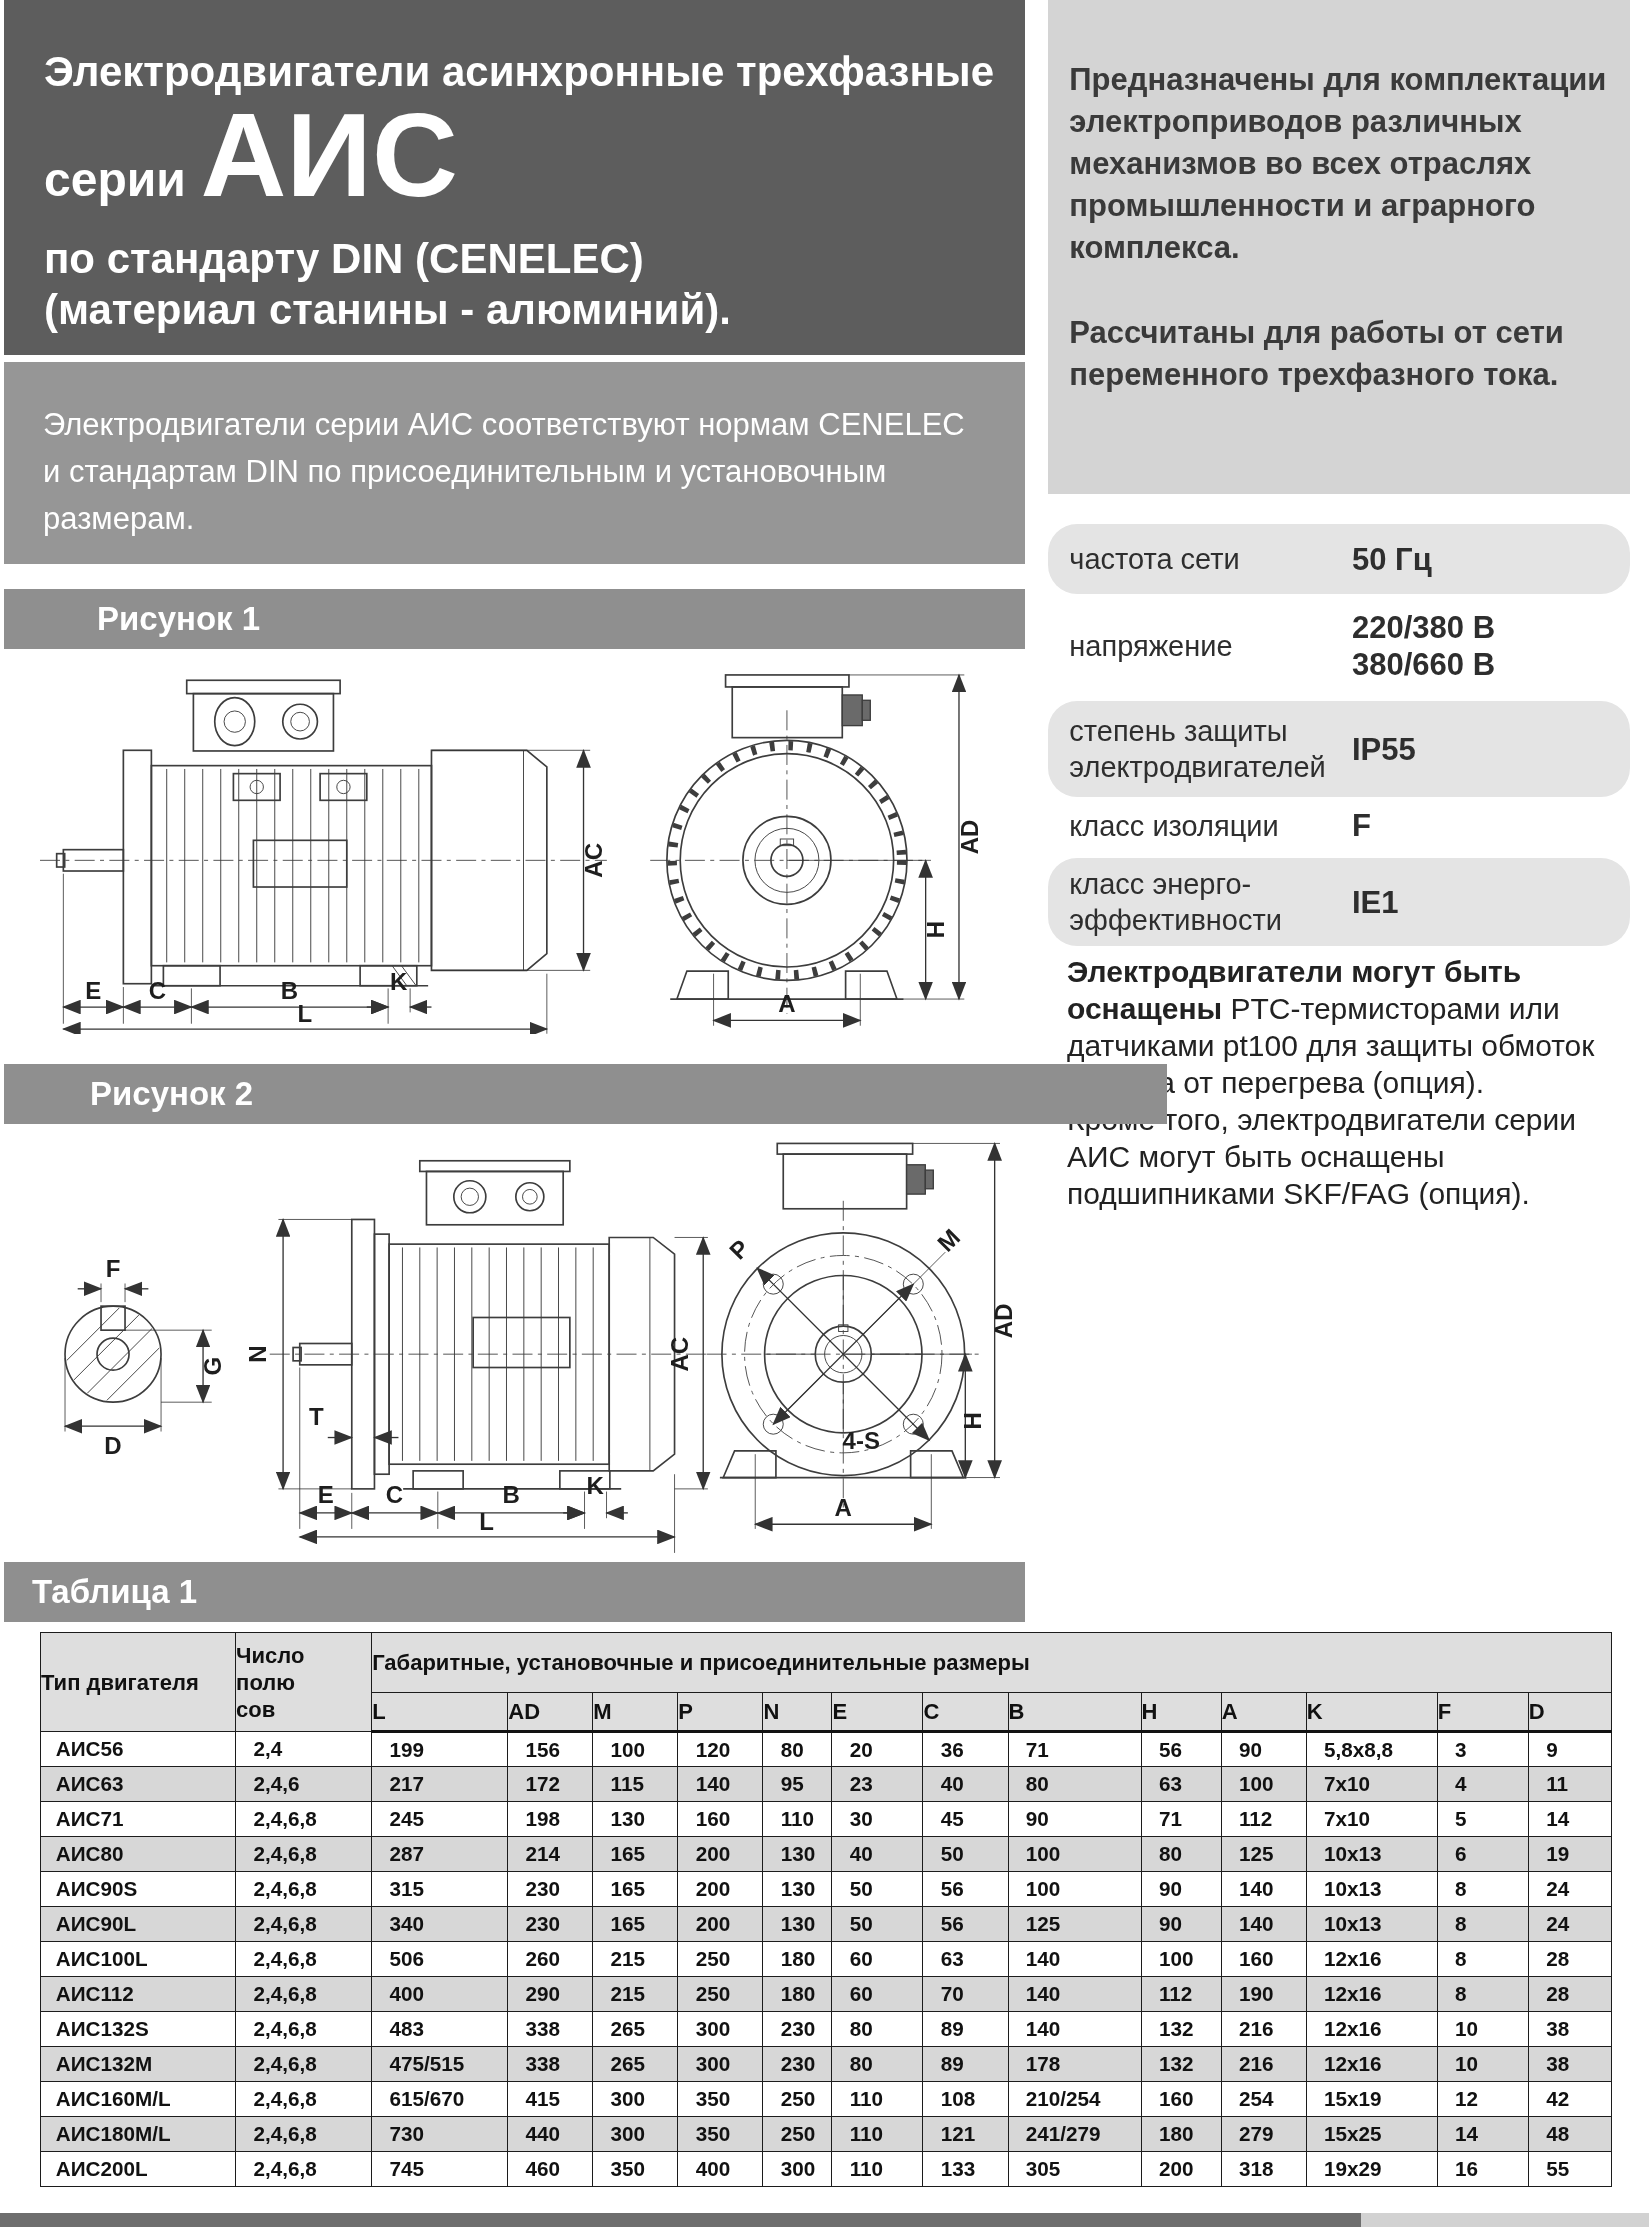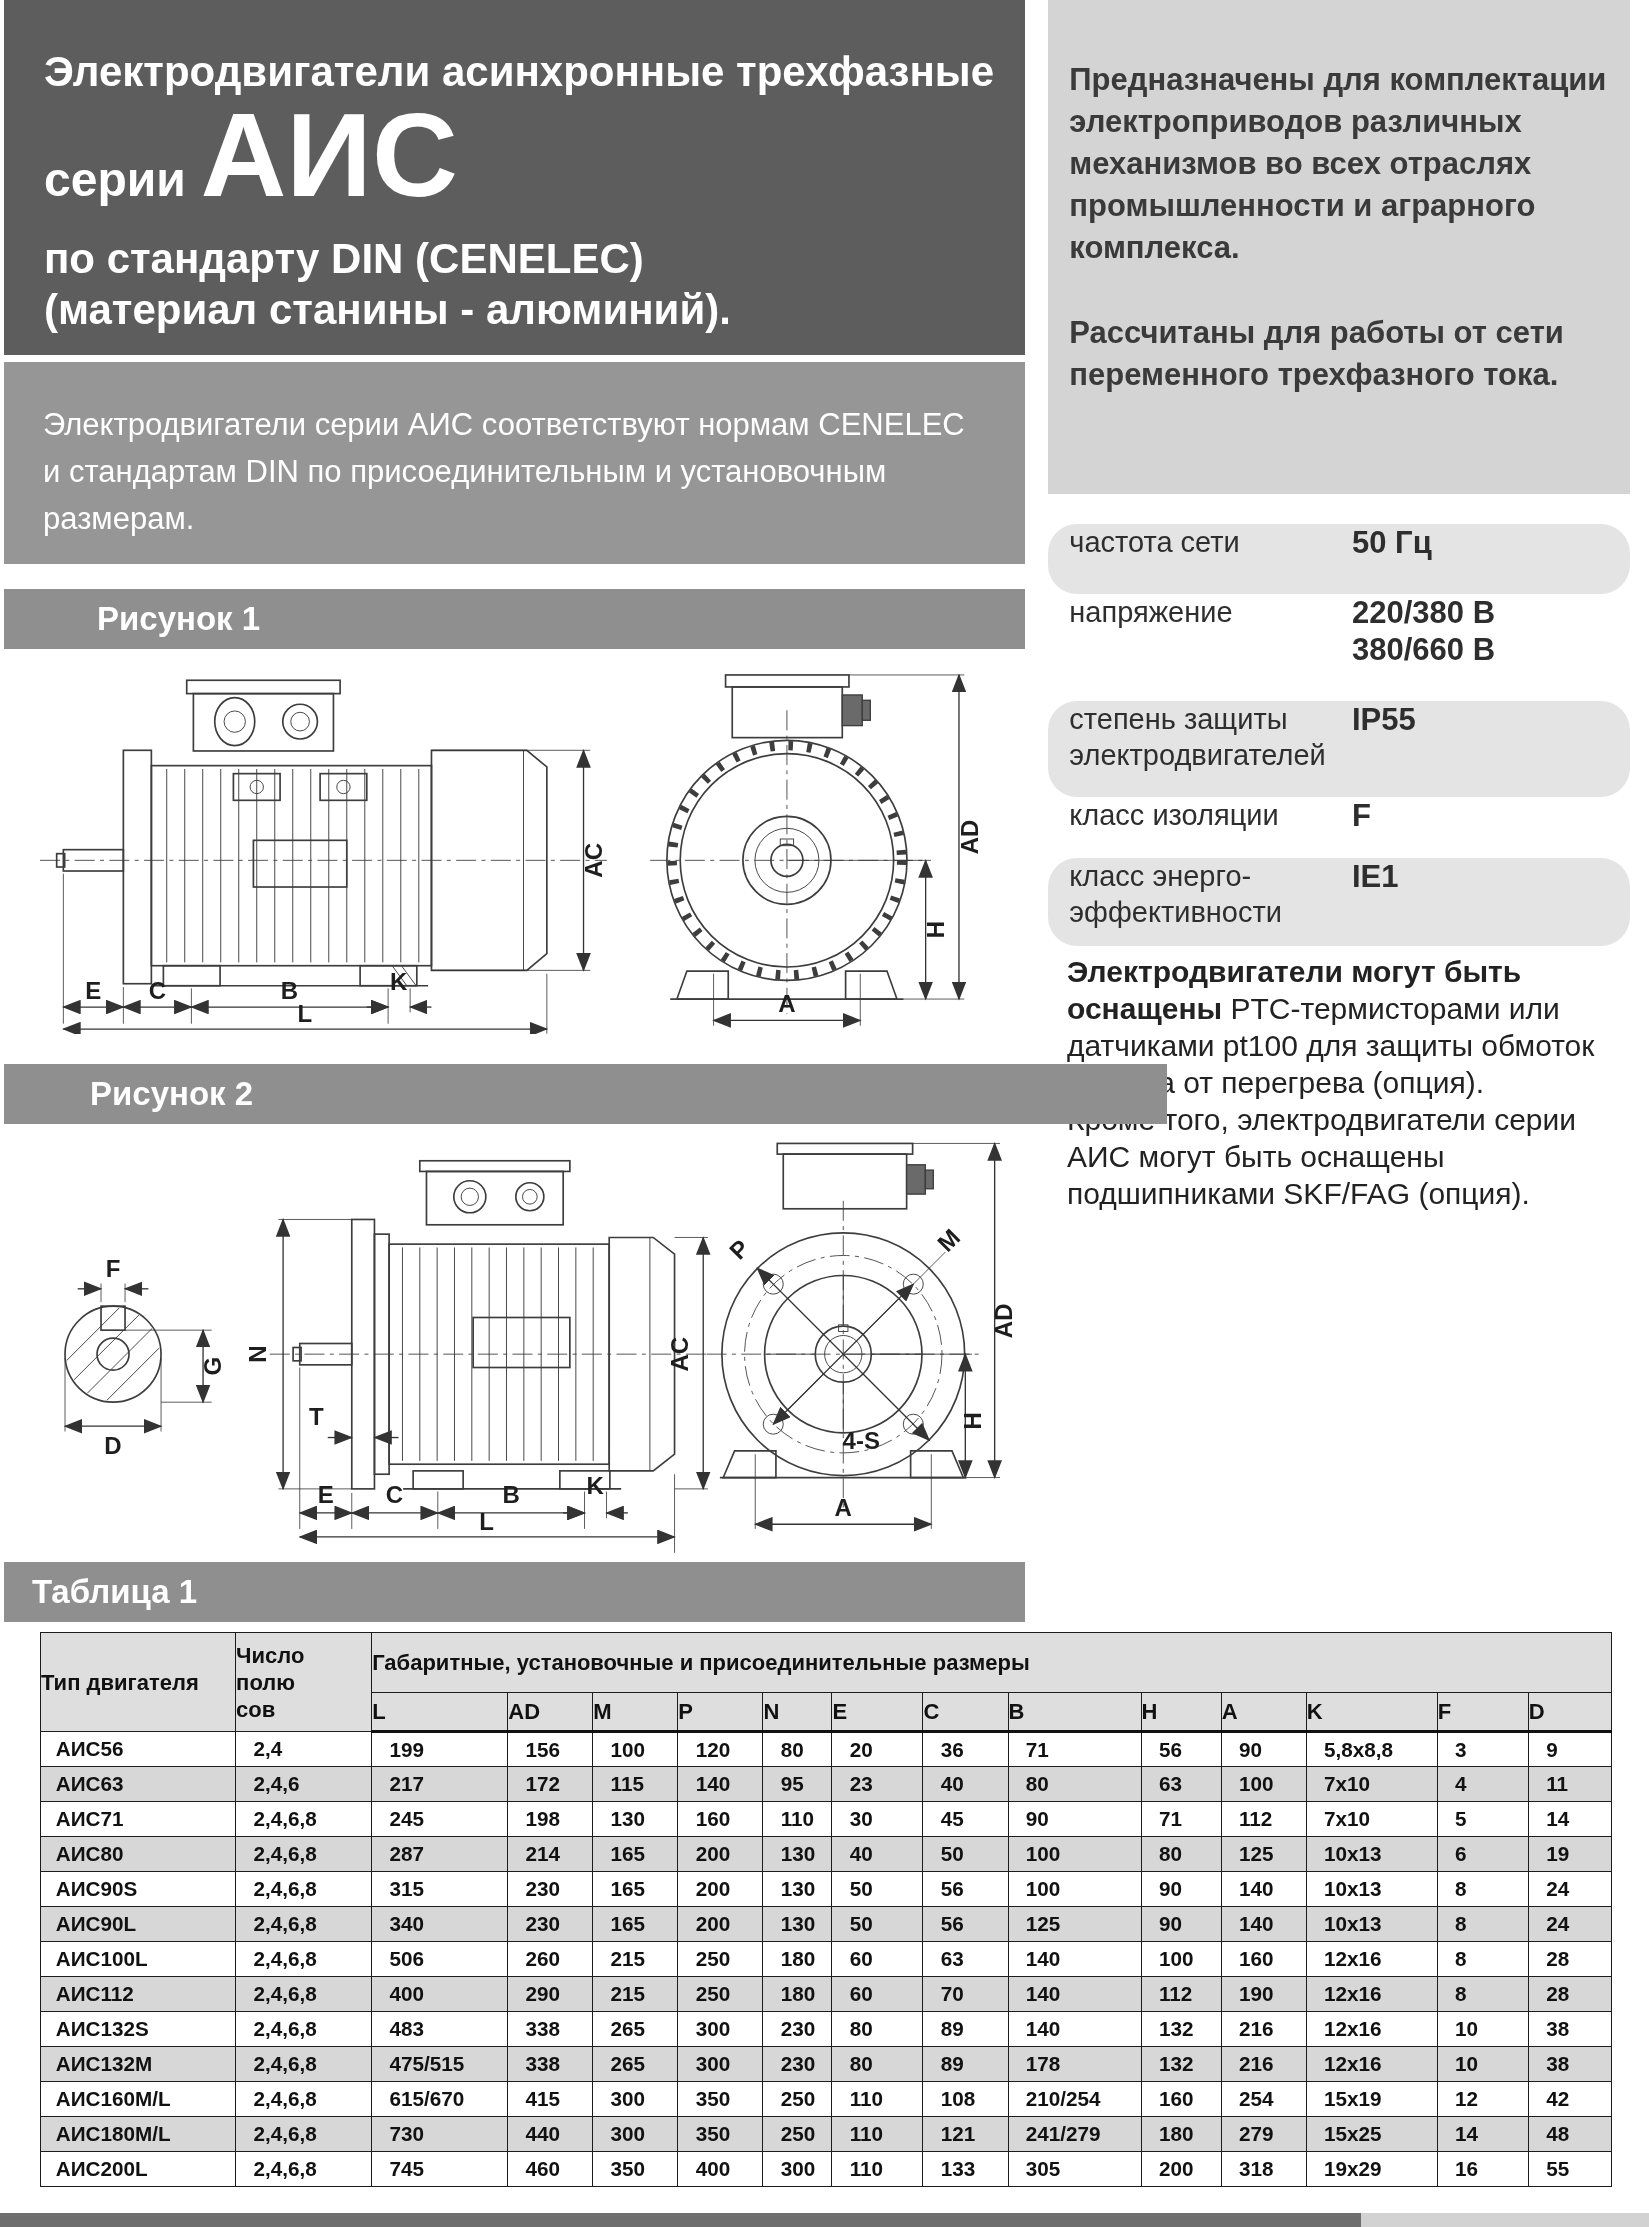--- a/index.html
+++ b/index.html
@@ -19,21 +19,21 @@
   .desc-block{left:4px;top:362px;width:1021px;height:202px;background:#969696;color:#fff;}
   .desc-text{left:39px;top:39px;width:947px;font-size:31px;line-height:47px;}
 
   
   .side-box{left:1048px;top:0;width:582px;height:494px;background:#d4d4d4;color:#3a3a3a;}
   .side-box p{margin:0;padding:0 20px 0 21.3px;font-size:31px;line-height:42px;font-weight:bold;}
   .side-p1{padding-top:59px !important;}
   .side-p2{padding-top:43px !important;}
 
   #specs{left:1048px;top:524px;width:582px;color:#2e2e2e;}
-  .spec-row{position:relative;display:flex;border-radius:29px;}
+  .spec-row{position:relative;display:flex;align-items:center;border-radius:29px;}
   .spec-row.gray{background:#e4e4e4;}
   .spec-label{padding-left:21.3px;font-size:29px;line-height:36px;white-space:pre-line;}
   .spec-value{position:absolute;left:304px;font-size:31px;line-height:37px;font-weight:bold;white-space:pre-line;}
   .spec-row:nth-child(1){height:70px;}
   .spec-row:nth-child(2){height:103px;}
   .spec-row:nth-child(3){height:96px;margin-top:4px;}
   .spec-row:nth-child(4){height:57px;}
   .spec-row:nth-child(5){height:88px;margin-top:4px;}
 
   .note{left:1067px;top:953px;width:574px;font-size:30px;line-height:37px;color:#222;}

